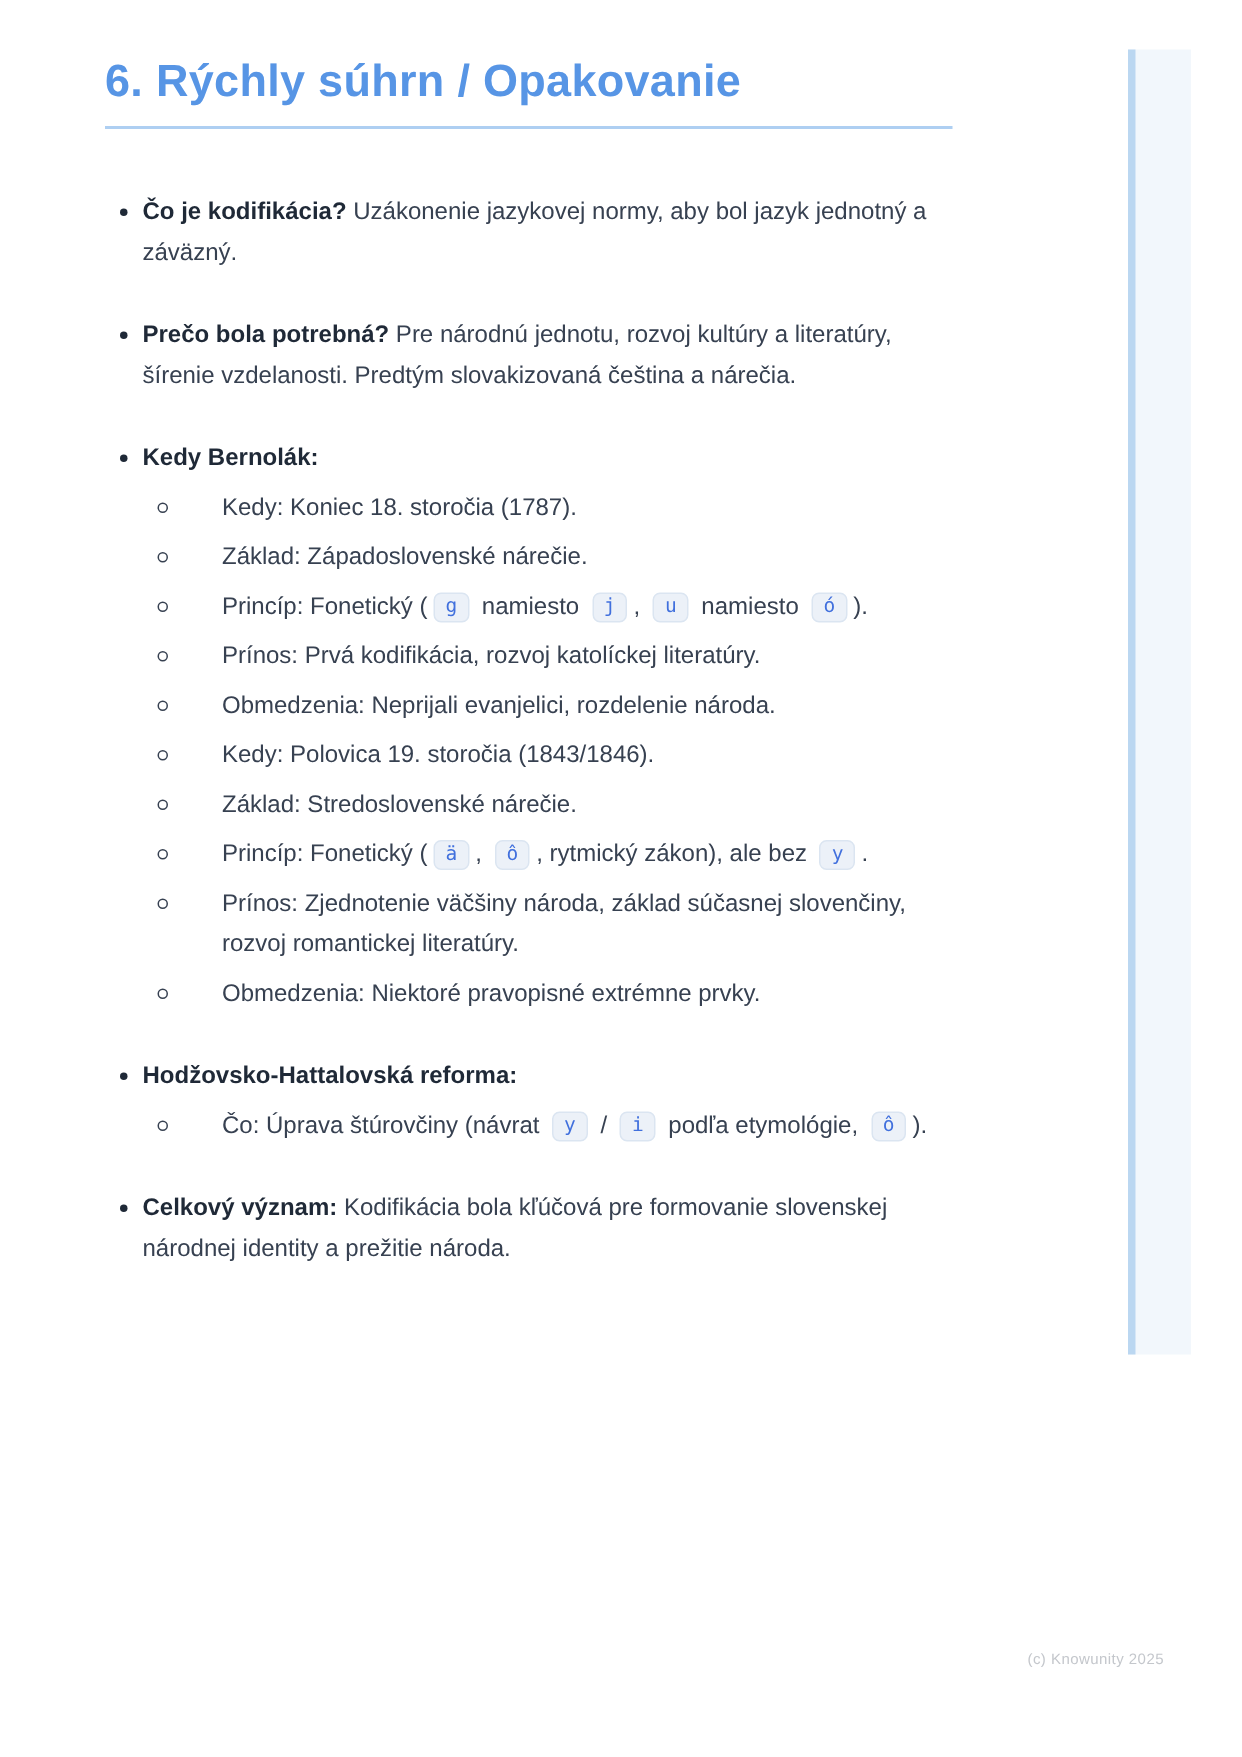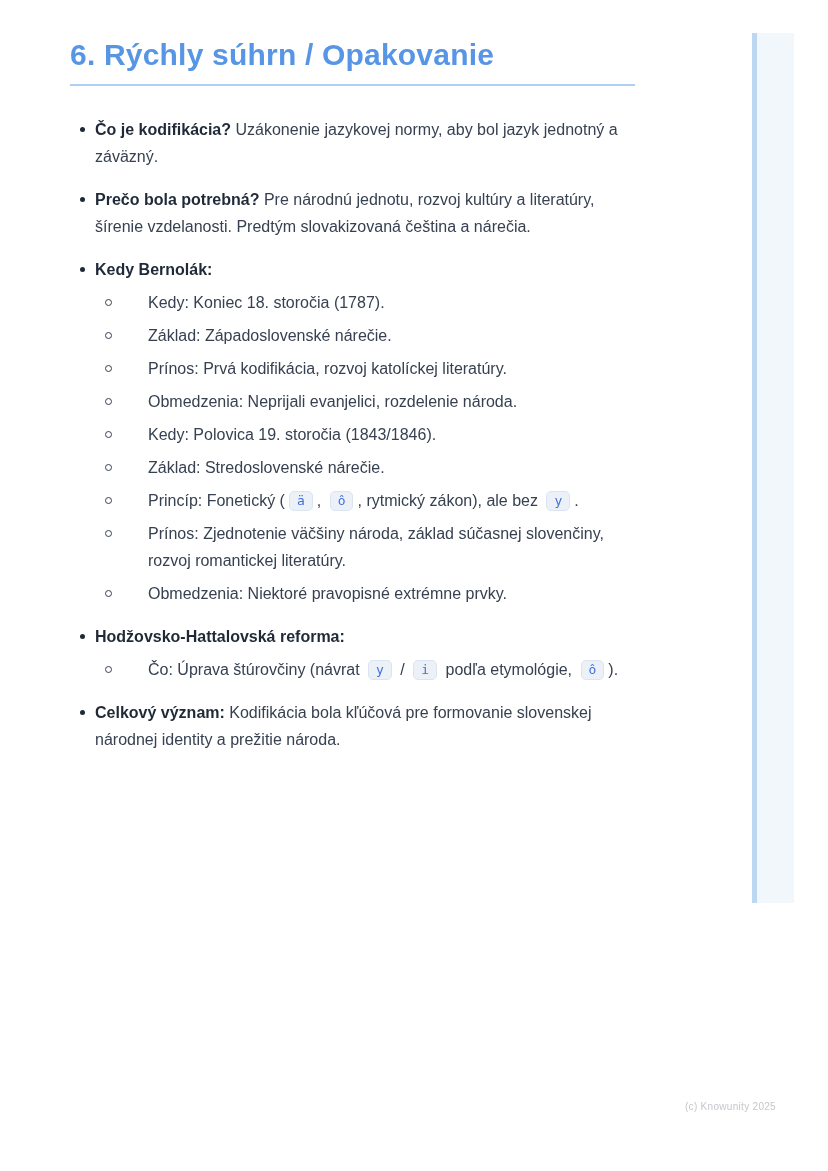--- a/index.html
+++ b/index.html
@@ -23,21 +23,21 @@
     position:absolute;left:70px;top:84px;
     width:565px;height:2px;
     background:var(--underline-blue,#AECFF2);
   }
   .content{
     position:absolute;left:78px;top:100px;
     width:552px;
     font-size:16px;line-height:27px;
   }
   .li{display:flex;align-items:flex-start;}
-  .li.l1{margin-top:16px;}
+  .li.l1{margin-top:28px;}
   .li.l2{margin-top:6px;margin-left:25px;gap:28px;}
   .marker{flex:0 0 17px;display:flex;justify-content:flex-start;align-items:center;height:27px;}
   .marker .dot{
     width:5px;height:5px;border-radius:50%;
     background:var(--bold-text,#1F2937);margin-left:2px;
   }
   .marker .circ{
     width:5px;height:5px;border-radius:50%;
     border:1.6px solid var(--body-text,#374151);
     background:transparent;margin-left:2px;
@@ -101,20 +101,26 @@
       <div class="li l2">
         <span class="marker">
           <span class="circ"></span>
         </span>
         <span class="txt">Základ: Západoslovenské nárečie.</span>
       </div>
       <div class="li l2">
         <span class="marker">
           <span class="circ"></span>
         </span>
+        <span class="txt">Princíp: Fonetický (<span class="code">g</span> namiesto <span class="code">j</span>, <span class="code">u</span> namiesto <span class="code">ó</span>).</span>
+      </div>
+      <div class="li l2">
+        <span class="marker">
+          <span class="circ"></span>
+        </span>
         <span class="txt">Prínos: Prvá kodifikácia, rozvoj katolíckej literatúry.</span>
       </div>
       <div class="li l2">
         <span class="marker">
           <span class="circ"></span>
         </span>
         <span class="txt">Obmedzenia: Neprijali evanjelici, rozdelenie národa.</span>
       </div>
       <div class="li l2">
         <span class="marker">

